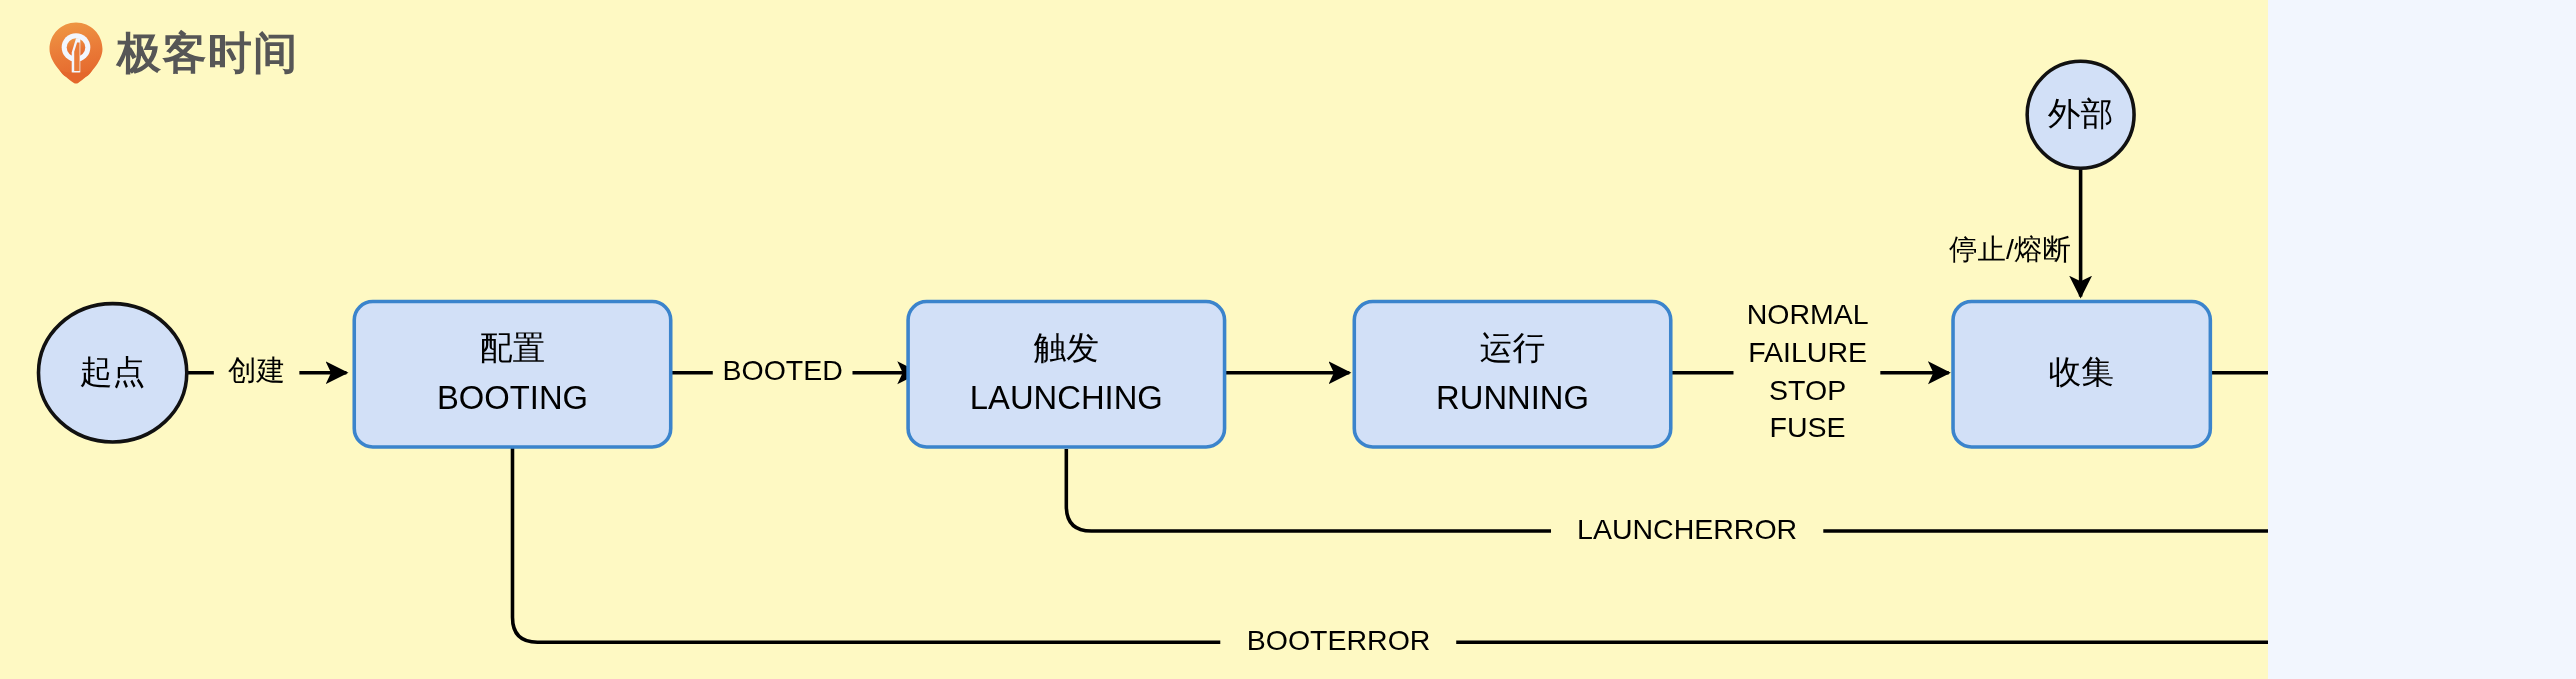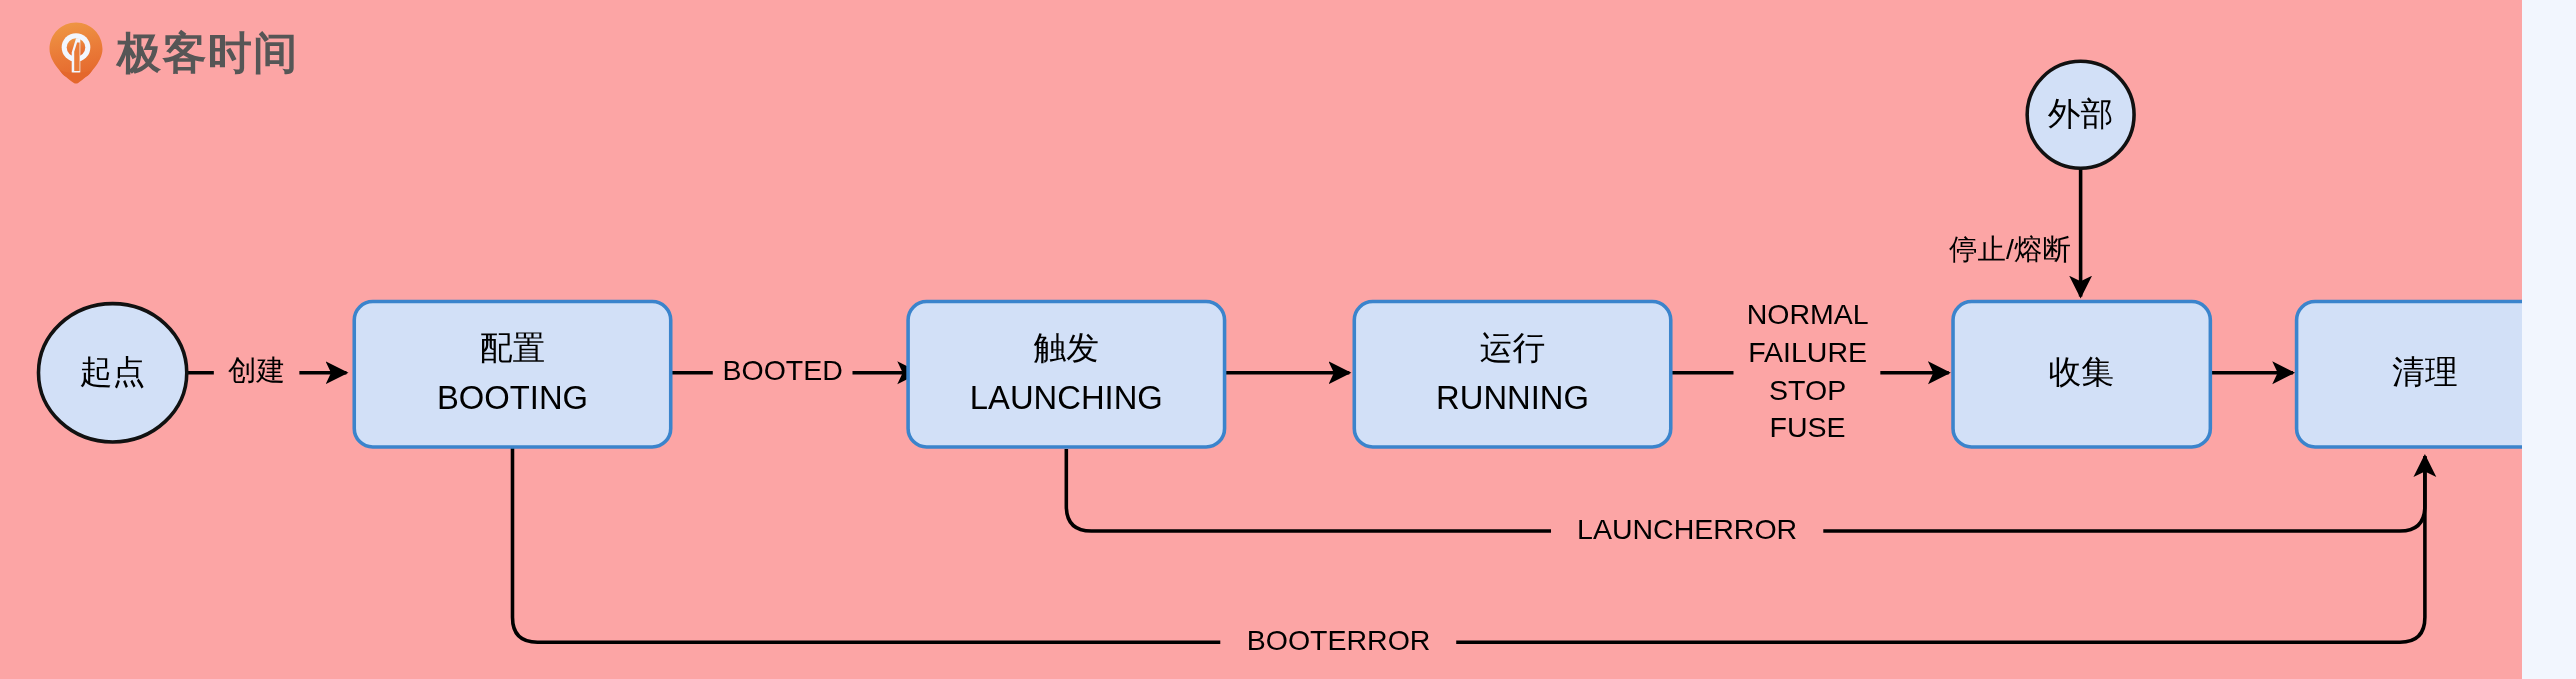--- a/index.html
+++ b/index.html
@@ -2,23 +2,23 @@
 <html style="font-size:11.4px"><head>
 <meta charset="utf-8">
 <style>
   html, body {
     margin: 0;
     padding: 0;
     background: #f2f6fe;
   }
   #page {
     position: relative;
-    width: 2522px;
+    width: 2268px;
     height: 680px;
-    background: #fca5a5;
+    background: #fef9c3;
     font-family: "Liberation Sans", "DejaVu Sans", sans-serif;
     overflow: hidden;
   }
   
   #logo {
     position: absolute;
     left: 48px;
     top: 21.4px;
     display: flex;
     align-items: center;

